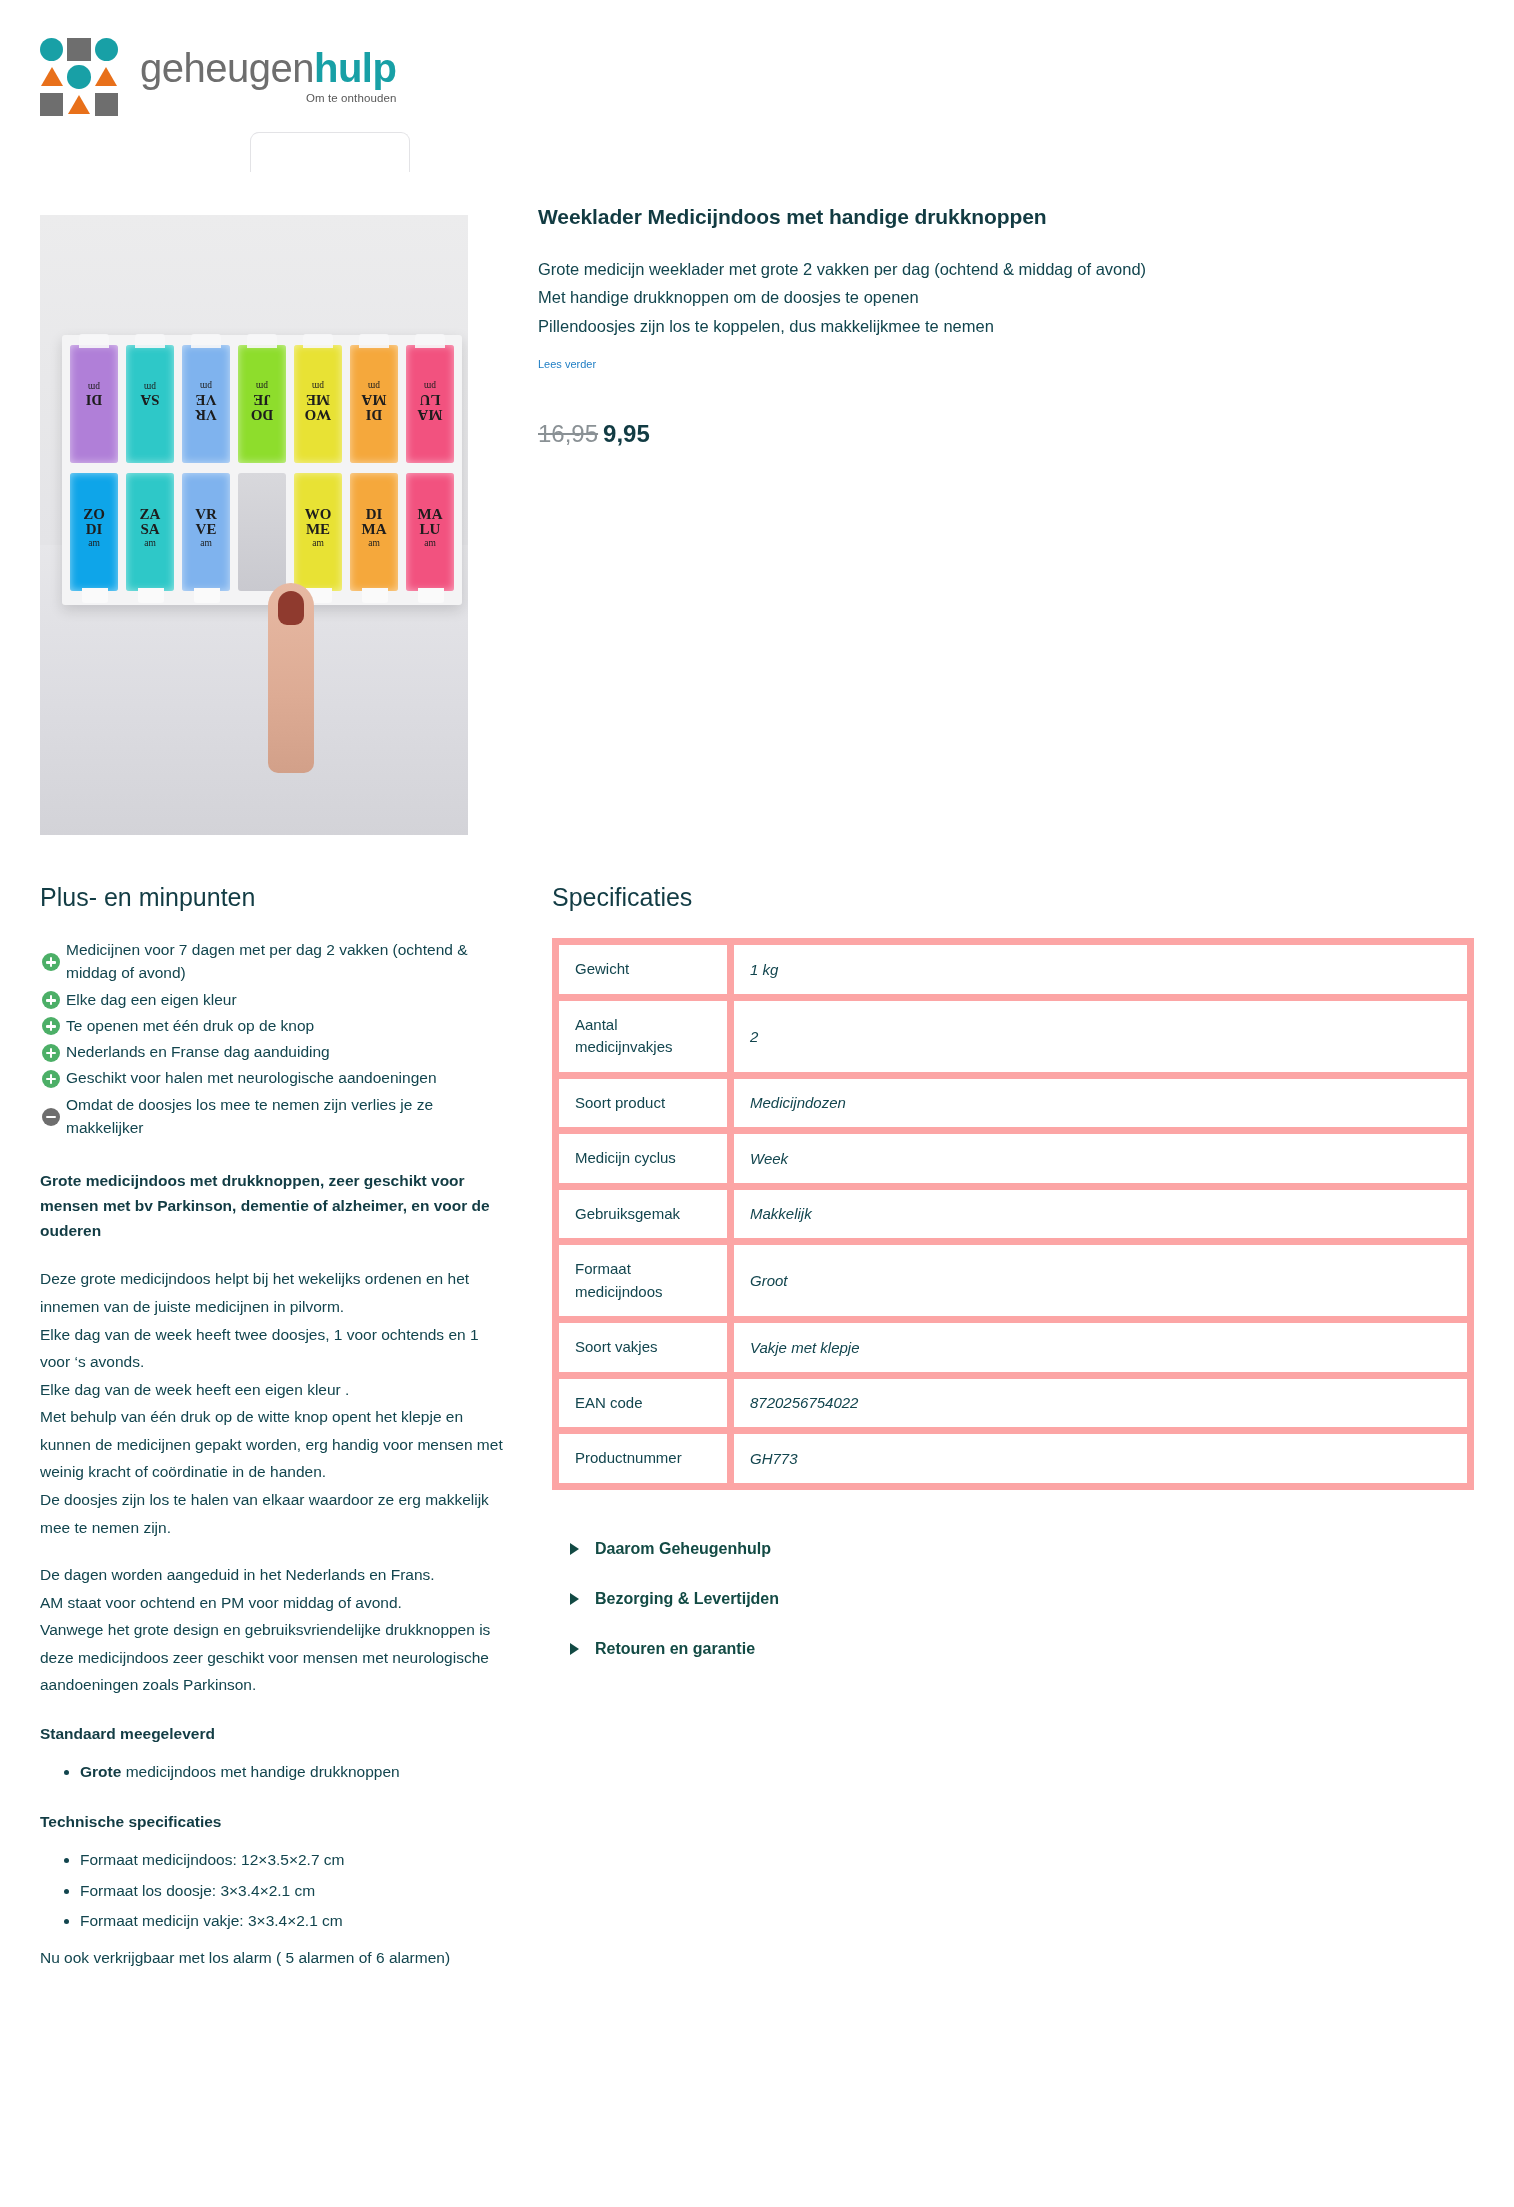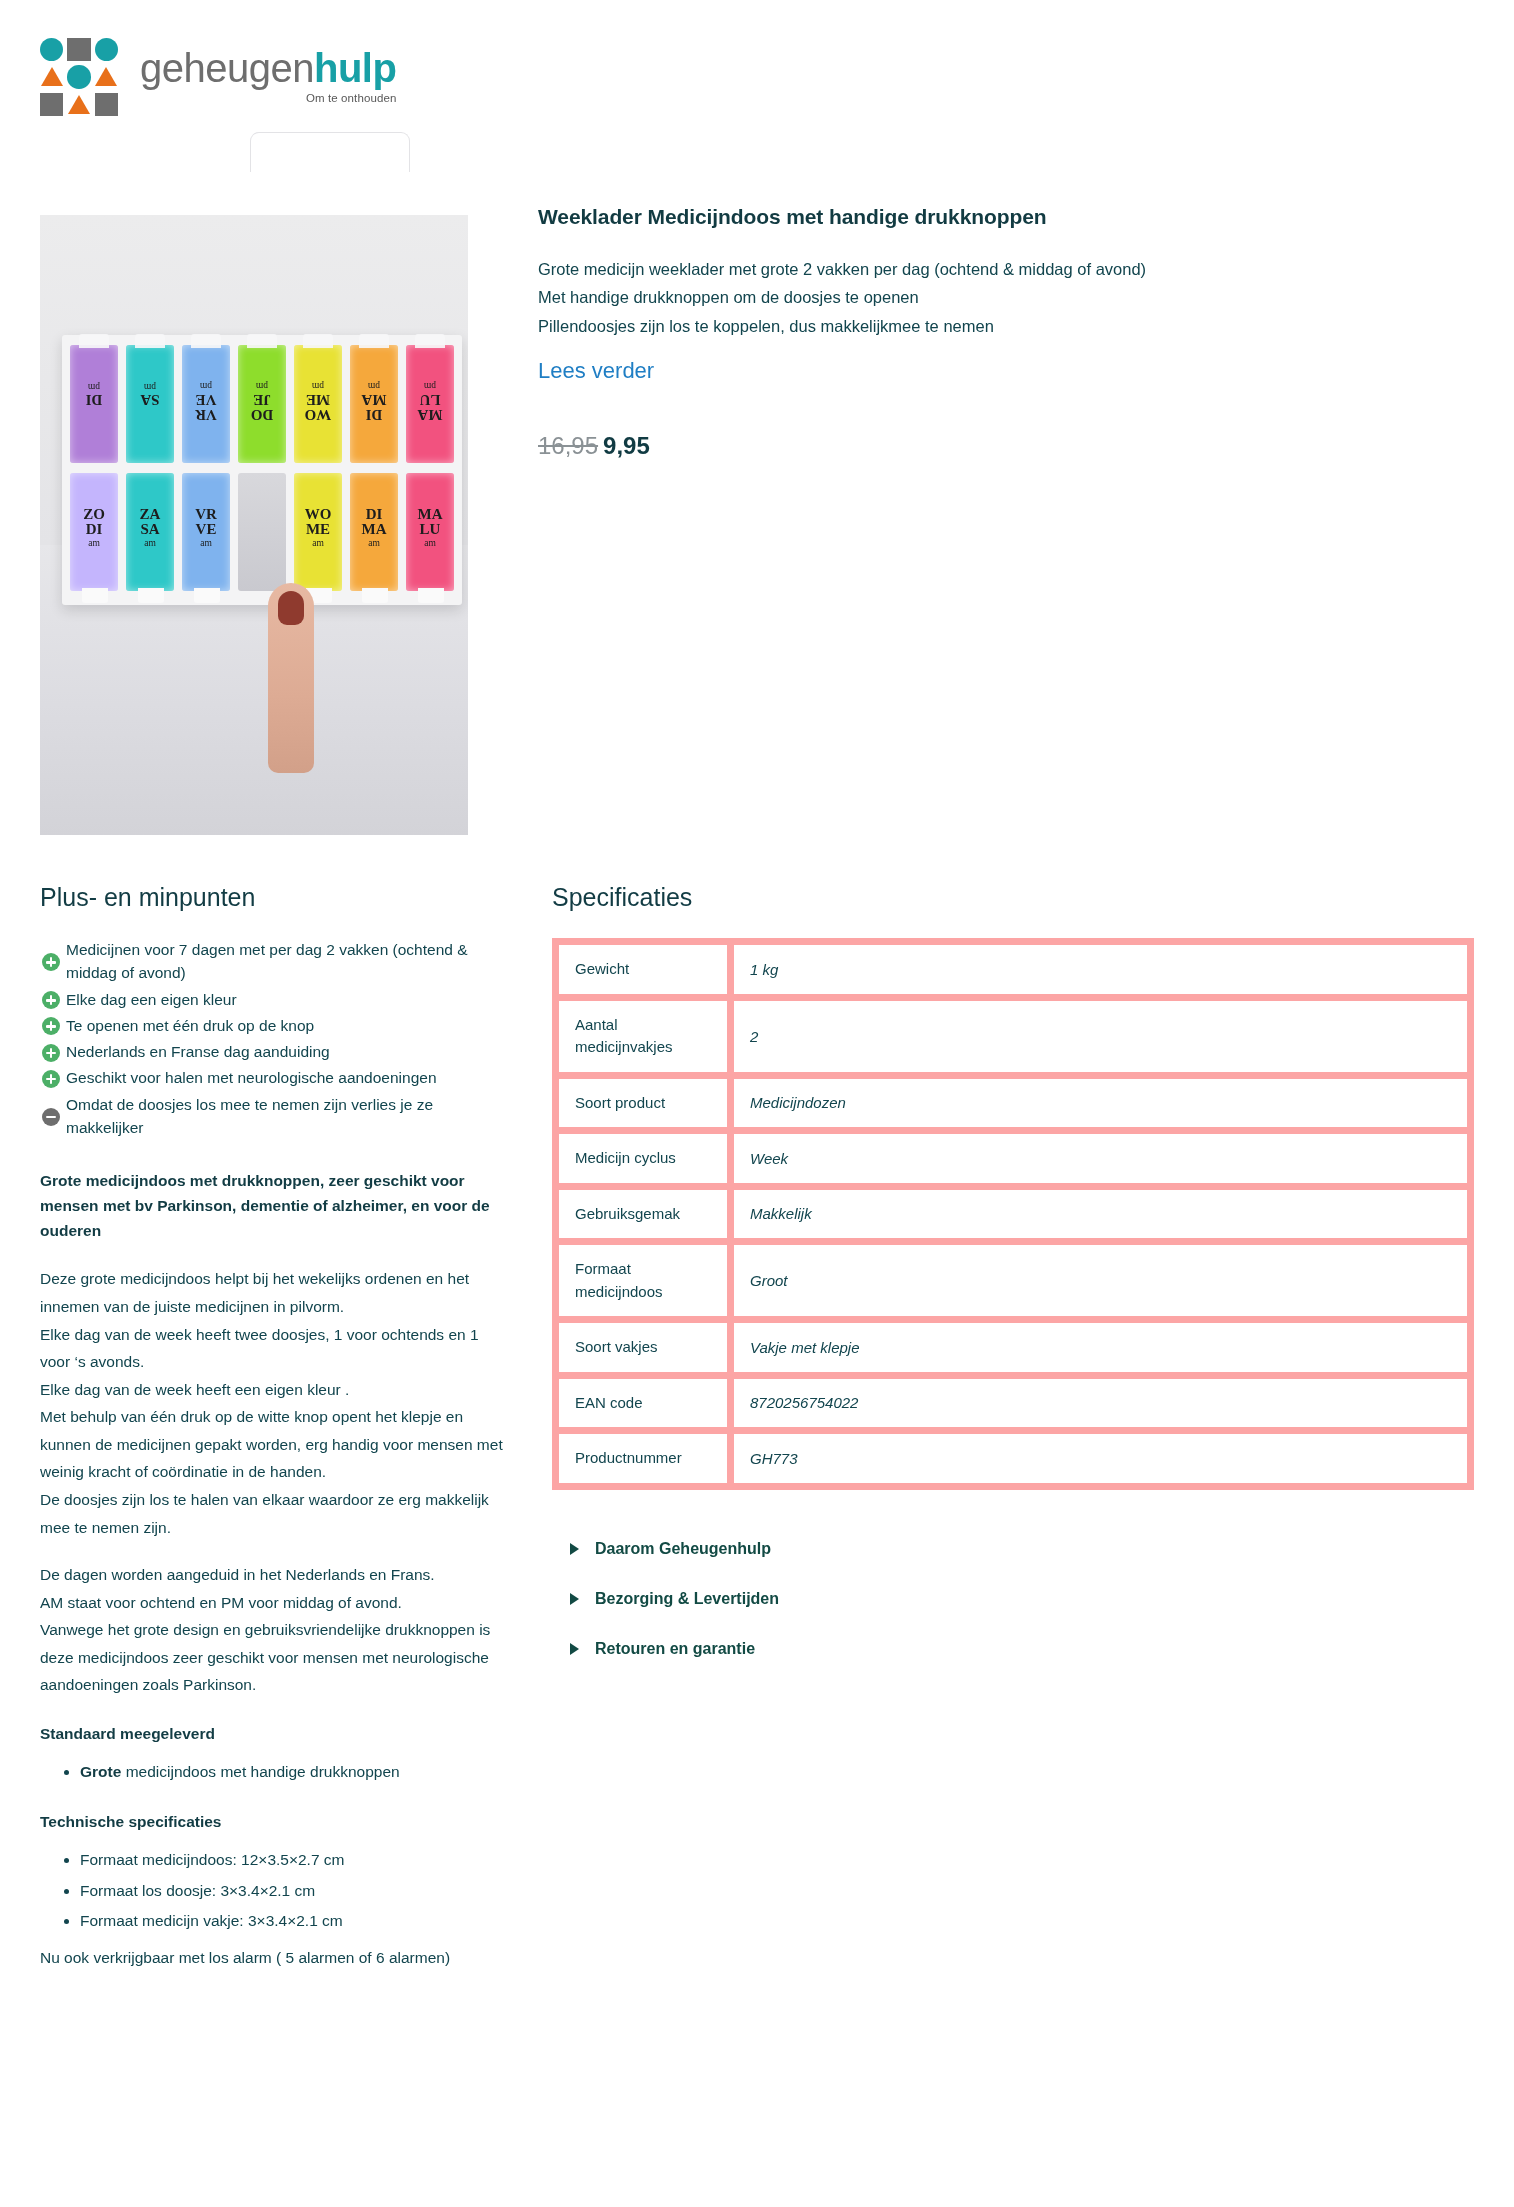--- a/index.html
+++ b/index.html
@@ -45,21 +45,21 @@
     width: 428px; height: 620px; margin-top: 65px;
     background: linear-gradient(170deg,#ececef 0%,#e6e6ea 40%,#dedee3 100%);
     position: relative; overflow: hidden;
   }
   .product-info { flex: 1; padding-top: 55px; padding-left: 30px; }
   h1.product-title {
     font-size: 21px; font-weight: 700; color: #123b42;
     letter-spacing: -0.1px; margin-bottom: 26px;
   }
   .bullet-line { font-size: 16.5px; color: #12454e; line-height: 1.72; }
-  .read-more { display: inline-block; margin-top: 18px; font-size: 22px;
+  .read-more { display: inline-block; margin-top: 18px; font-size: 11px;
                color: #1f7ec4; text-decoration: none; }
   .price-row { margin-top: 48px; font-size: 24px; }
   .price-old { color: #8a9195; text-decoration: line-through; font-weight: 400; }
   .price-new { color: #113b43; font-weight: 700; margin-left: 5px; }
 
   
   .scene { position: absolute; inset: 0; }
   .wall { position: absolute; left: 0; right: 0; top: 0; height: 330px;
           background: linear-gradient(180deg,#ececed 0%,#e4e4e7 100%); }
   .desk { position: absolute; left: 0; right: 0; top: 330px; bottom: 0;
@@ -163,21 +163,21 @@
     <div class="photo">
       <div class="scene">
         <div class="wall"></div>
         <div class="desk"></div>
         <div class="tray" id="tray">
             <div class="col" style="left: 6px;">
               <div class="cell cell-pm" style="background: rgb(176, 127, 216);">
                 <div class="cap"></div>
                 <div class="lbl lbl-pm">DI<span class="sub">pm</span></div>
               </div>
-              <div class="cell cell-am" style="background: #c4b5fd;">
+              <div class="cell cell-am" style="background: #0ea5e9;">
                 <div class="lbl lbl-am">ZO<br>DI<span class="sub">am</span></div>
                 <div class="btn-tab"></div>
               </div>
             </div>
             <div class="col" style="left: 62px;">
               <div class="cell cell-pm" style="background: rgb(46, 200, 200);">
                 <div class="cap"></div>
                 <div class="lbl lbl-pm">SA<span class="sub">pm</span></div>
               </div>
               <div class="cell cell-am" style="background: rgb(46, 200, 200);">

